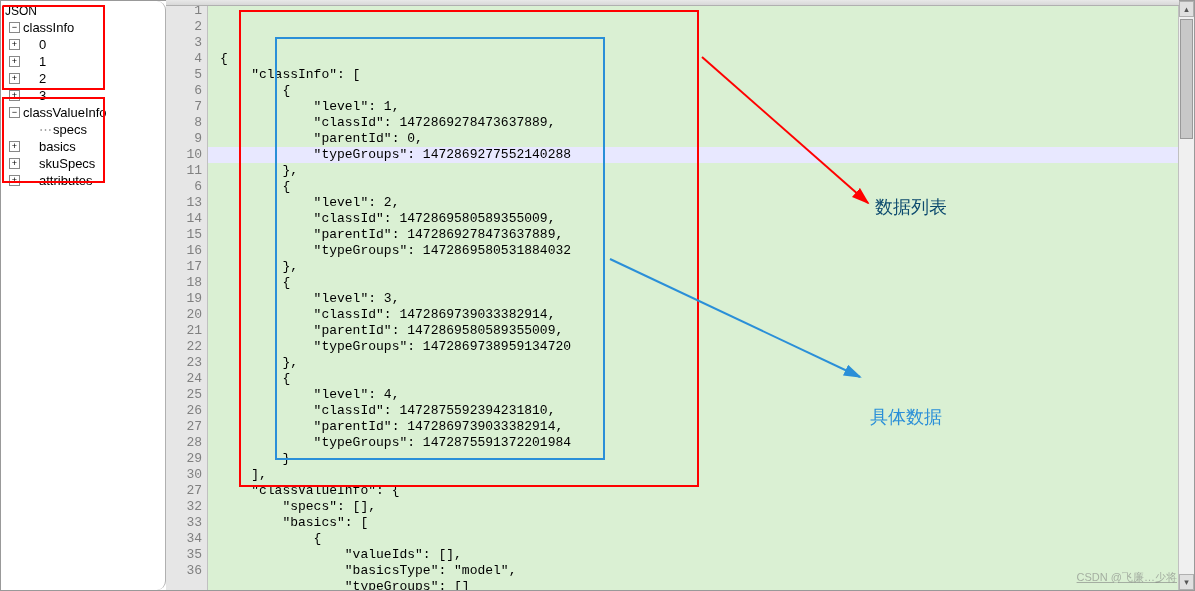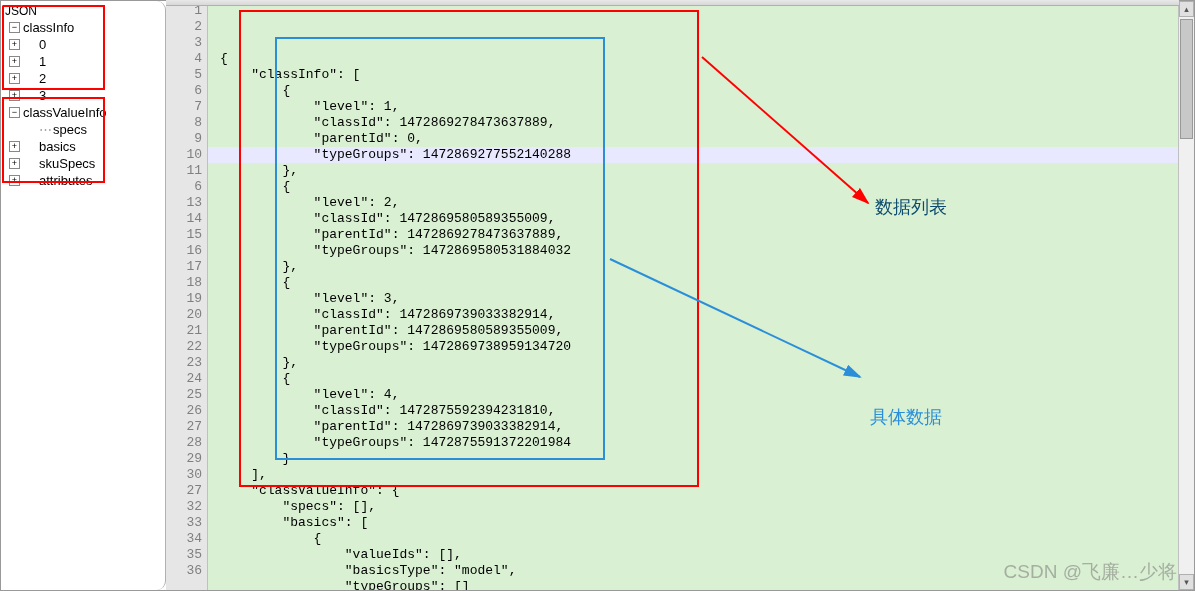--- a/index.html
+++ b/index.html
@@ -186,22 +186,23 @@
   color: #2a8fd8;
   font-size: 18px;
   z-index: 7;
   margin-top: 36px;
 }
 .watermark {
   position: absolute;
   right: 18px;
   bottom: 6px;
   color: rgba(120,120,120,0.55);
-  font-size: 19px;
+  font-size: 11px;
   z-index: 10;
+  text-decoration: underline;
 }
 .toolbar-stub {
   position: absolute;
   top: 0;
   left: 166px;
   right: 16px;
   height: 6px;
   background: linear-gradient(#e8e8e8,#d8d8d8);
   border-bottom: 1px solid #b0b0b0;
   z-index: 2;

